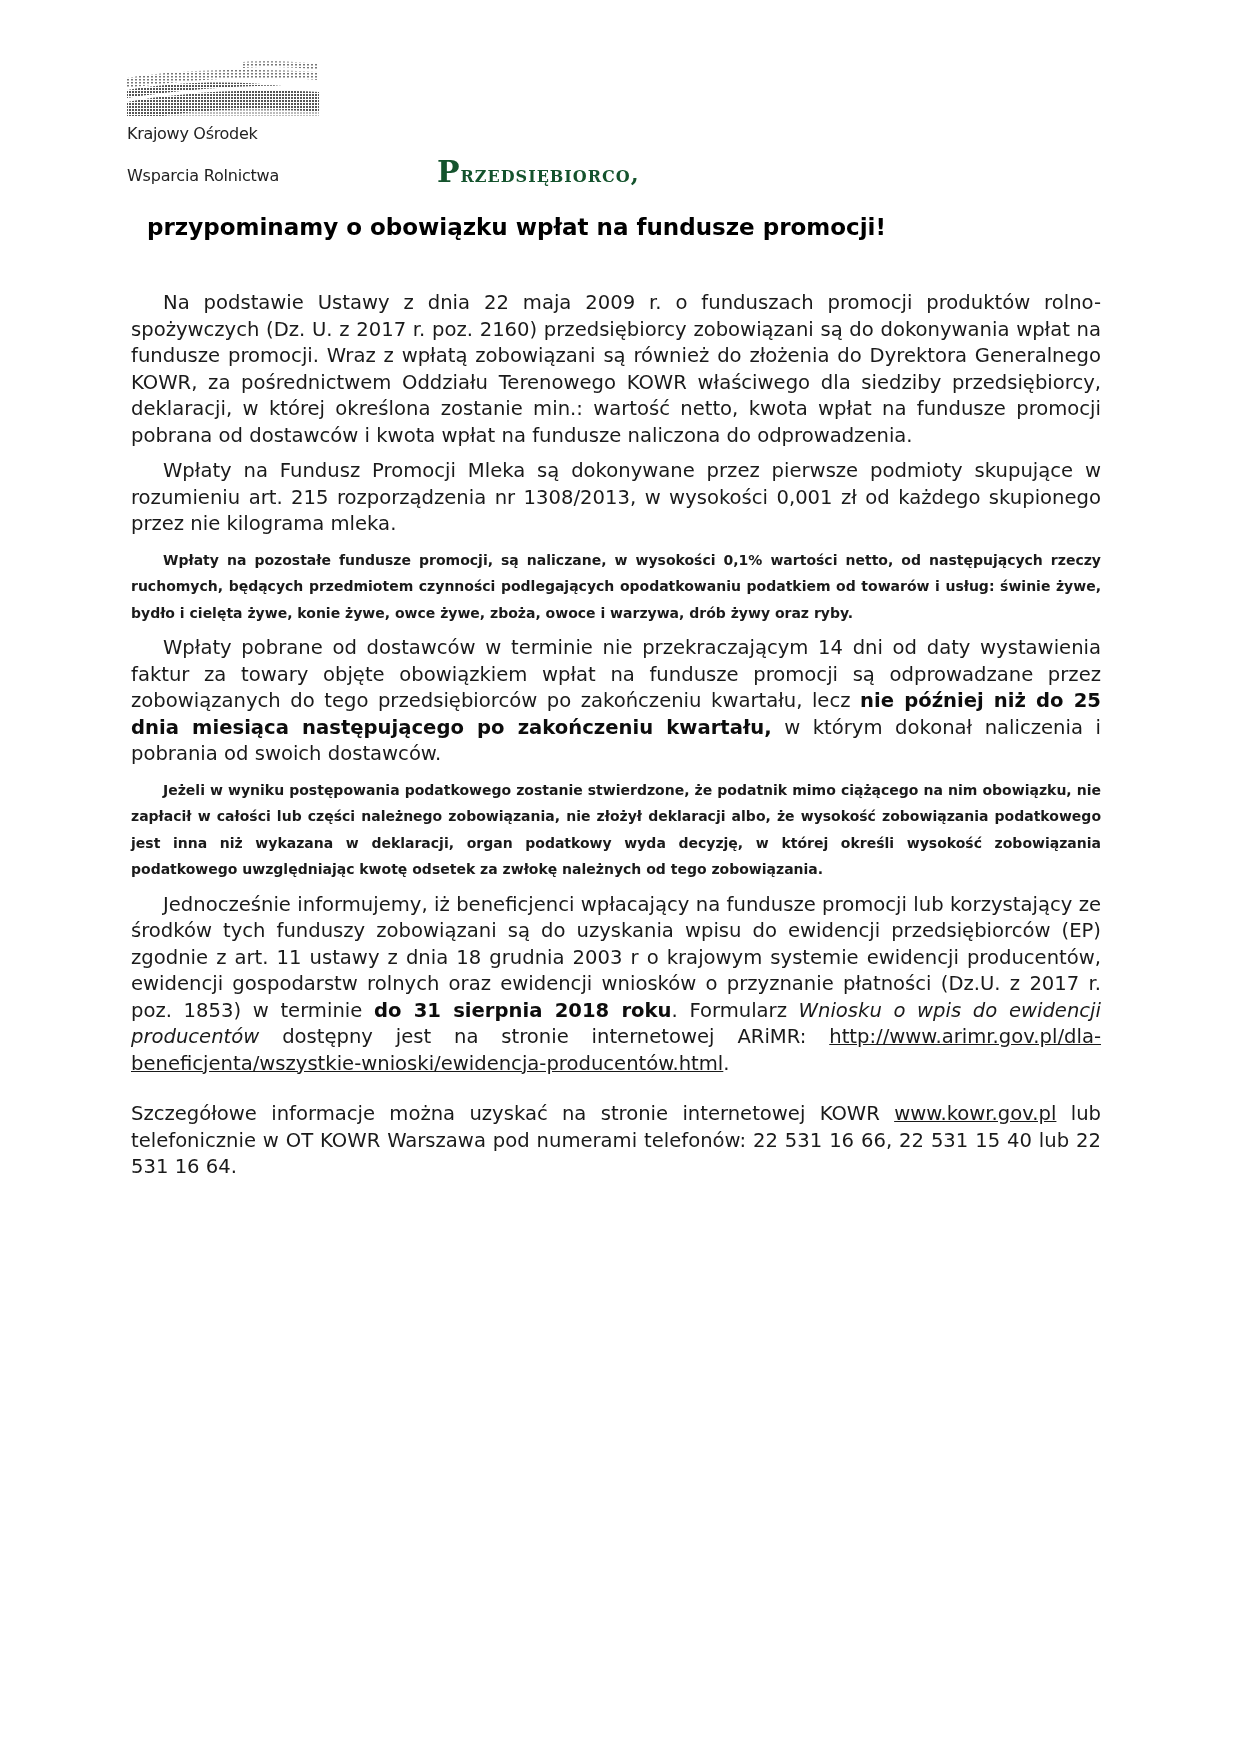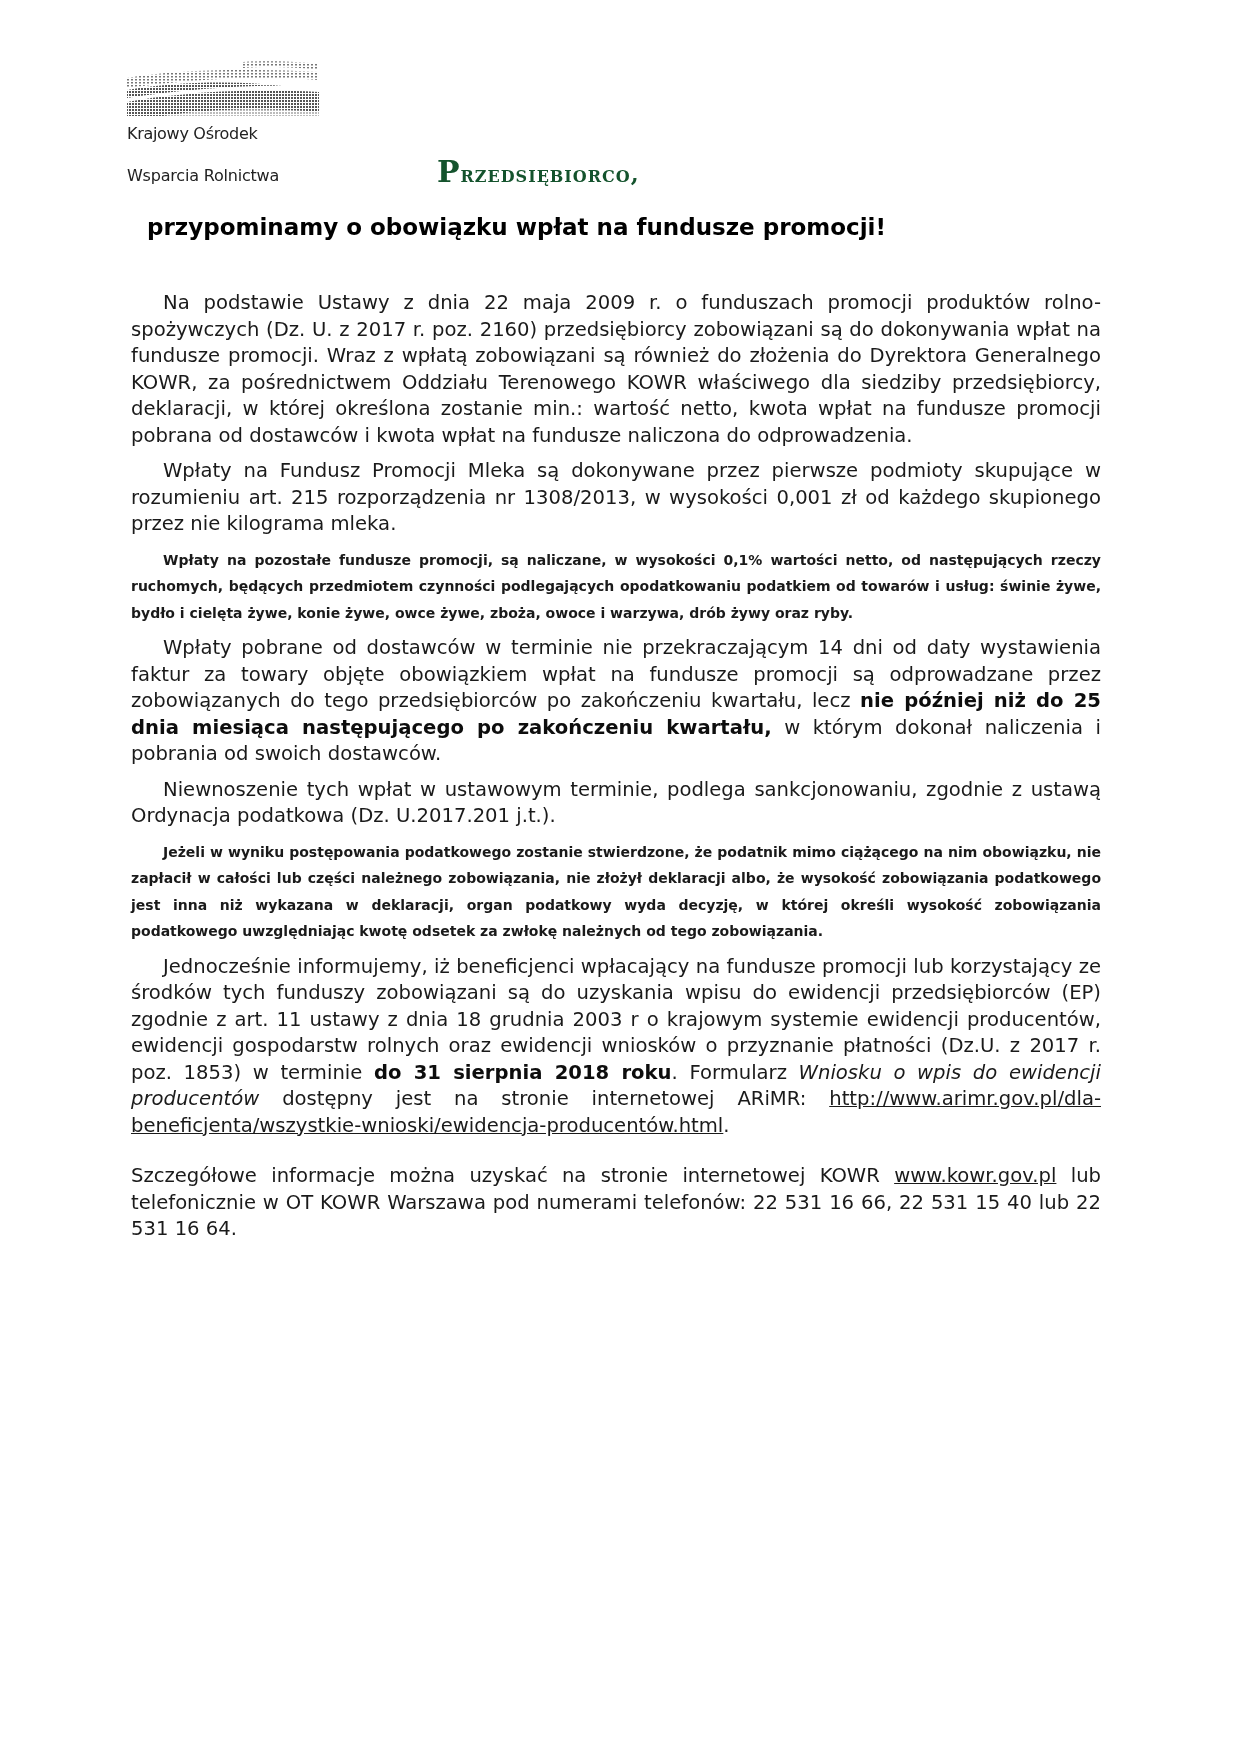--- a/index.html
+++ b/index.html
@@ -152,21 +152,20 @@
 
   <div class="body">
     <p class="para">Na podstawie Ustawy z dnia 22 maja 2009 r. o funduszach promocji produktów rolno-spożywczych (Dz. U. z 2017 r. poz. 2160) przedsiębiorcy zobowiązani są do dokonywania wpłat na fundusze promocji. Wraz z wpłatą zobowiązani są również do złożenia do Dyrektora Generalnego KOWR, za pośrednictwem Oddziału Terenowego KOWR właściwego dla siedziby przedsiębiorcy, deklaracji, w której określona zostanie min.: wartość netto, kwota wpłat na fundusze promocji pobrana od dostawców i kwota wpłat na fundusze naliczona do odprowadzenia.</p>
 
     <p class="para">Wpłaty na Fundusz Promocji Mleka są dokonywane przez pierwsze podmioty skupujące w rozumieniu art. 215 rozporządzenia nr 1308/2013, w wysokości 0,001 zł od każdego skupionego przez nie kilograma mleka.</p>
 
     <p class="para bold-para">Wpłaty na pozostałe fundusze promocji, są naliczane, w wysokości 0,1% wartości netto, od następujących rzeczy ruchomych, będących przedmiotem czynności podlegających opodatkowaniu podatkiem od towarów i usług: świnie żywe, bydło i cielęta żywe, konie żywe, owce żywe, zboża, owoce i warzywa, drób żywy oraz ryby.</p>
 
     <p class="para"><span>Wpłaty pobrane od dostawców w terminie nie przekraczającym 14 dni od daty wystawienia faktur za towary objęte obowiązkiem wpłat na fundusze promocji są odprowadzane przez zobowiązanych do tego przedsiębiorców po zakończeniu kwartału, lecz </span><span class="bold">nie później niż do 25 dnia miesiąca następującego po zakończeniu kwartału,</span><span> w którym dokonał naliczenia i pobrania od swoich dostawców.</span></p>
 
-    <p class="para">Niewnoszenie tych wpłat w ustawowym terminie, podlega sankcjonowaniu, zgodnie z ustawą Ordynacja podatkowa (Dz. U.2017.201 j.t.).</p>
 
     <p class="para bold-para">Jeżeli w wyniku postępowania podatkowego zostanie stwierdzone, że podatnik mimo ciążącego na nim obowiązku, nie zapłacił w całości lub części należnego zobowiązania, nie złożył deklaracji albo, że wysokość zobowiązania podatkowego jest inna niż wykazana w deklaracji, organ podatkowy wyda decyzję, w której określi wysokość zobowiązania podatkowego uwzględniając kwotę odsetek za zwłokę należnych od tego zobowiązania.</p>
 
     <p class="para tight"><span>Jednocześnie informujemy, iż beneficjenci wpłacający na fundusze promocji lub korzystający ze środków tych funduszy zobowiązani są do uzyskania wpisu do ewidencji przedsiębiorców (EP) zgodnie z art. 11 ustawy z dnia 18 grudnia 2003 r o krajowym systemie ewidencji producentów, ewidencji gospodarstw rolnych oraz ewidencji wniosków o przyznanie płatności (Dz.U. z 2017 r. poz. 1853) w terminie </span><span class="bold">do 31 sierpnia 2018 roku</span><span>. Formularz </span><span class="italic">Wniosku o wpis do ewidencji producentów</span><span> dostępny jest na stronie internetowej ARiMR: </span><a class="link">http://www.arimr.gov.pl/dla-beneficjenta/wszystkie-wnioski/ewidencja-producentów.html</a><span>.</span></p>
 
 
     <div class="gap-large"></div>
 
     <p class="para noindent"><span>Szczegółowe informacje można uzyskać na stronie internetowej KOWR </span><a class="link">www.kowr.gov.pl</a><span> lub telefonicznie w OT KOWR Warszawa pod numerami telefonów: 22 531 16 66, 22 531 15 40 lub 22 531 16 64.</span></p>
   </div>

